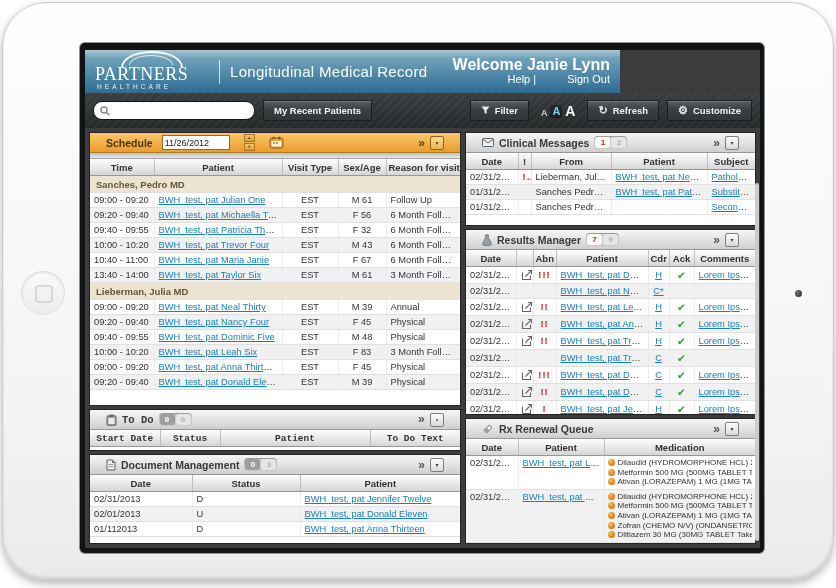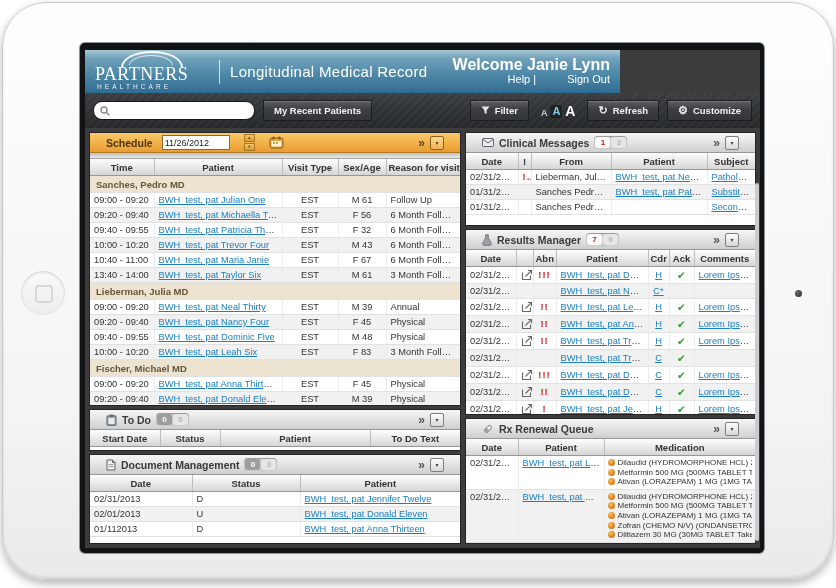--- a/index.html
+++ b/index.html
@@ -300,44 +300,41 @@
                         <td class="ctr">M 48</td>
                         <td>Physical</td>
                       </tr>
                       <tr class="alt">
                         <td>10:00 - 10:20</td>
                         <td><a class="lnk">BWH_test, pat Leah Six</a></td>
                         <td class="ctr">EST</td>
                         <td class="ctr">F 83</td>
                         <td>3 Month Follow Up</td>
                       </tr>
-                      <tr class="group">
-                        <td colspan="5">Fischer, Michael MD</td>
-                      </tr>
                       <tr>
                         <td>09:00 - 09:20</td>
                         <td><a class="lnk">BWH_test, pat Anna Thirteen</a></td>
                         <td class="ctr">EST</td>
                         <td class="ctr">F 45</td>
                         <td>Physical</td>
                       </tr>
                       <tr class="alt">
                         <td>09:20 - 09:40</td>
                         <td><a class="lnk">BWH_test, pat Donald Eleven</a></td>
                         <td class="ctr">EST</td>
                         <td class="ctr">M 39</td>
                         <td>Physical</td>
                       </tr>
                     </tbody>
                 </table>
 
               </div>
             </div>
 
-            <div class="panel" style="flex:0 0 40px;">
+            <div class="panel" style="flex:0 0 40px;font-family:Liberation Mono, monospace;">
               <div class="panel-hd">
                 <svg width="11" height="12" viewBox="0 0 11 12">
                   <rect x="1" y="1.8" width="9" height="9.5" rx="1" fill="#9aa0a3" stroke="#5f6568"></rect>
                   <rect x="3.4" y="0.6" width="4.2" height="2.4" rx="0.8" fill="#6b7174"></rect>
                   <rect x="2.4" y="4" width="6.2" height="6" fill="#e9ecee"></rect>
                 </svg>
                 <span>To Do</span>
                 <span class="badges">
                   <span class="badge">0</span>
                   <span class="badge muted">0</span>

